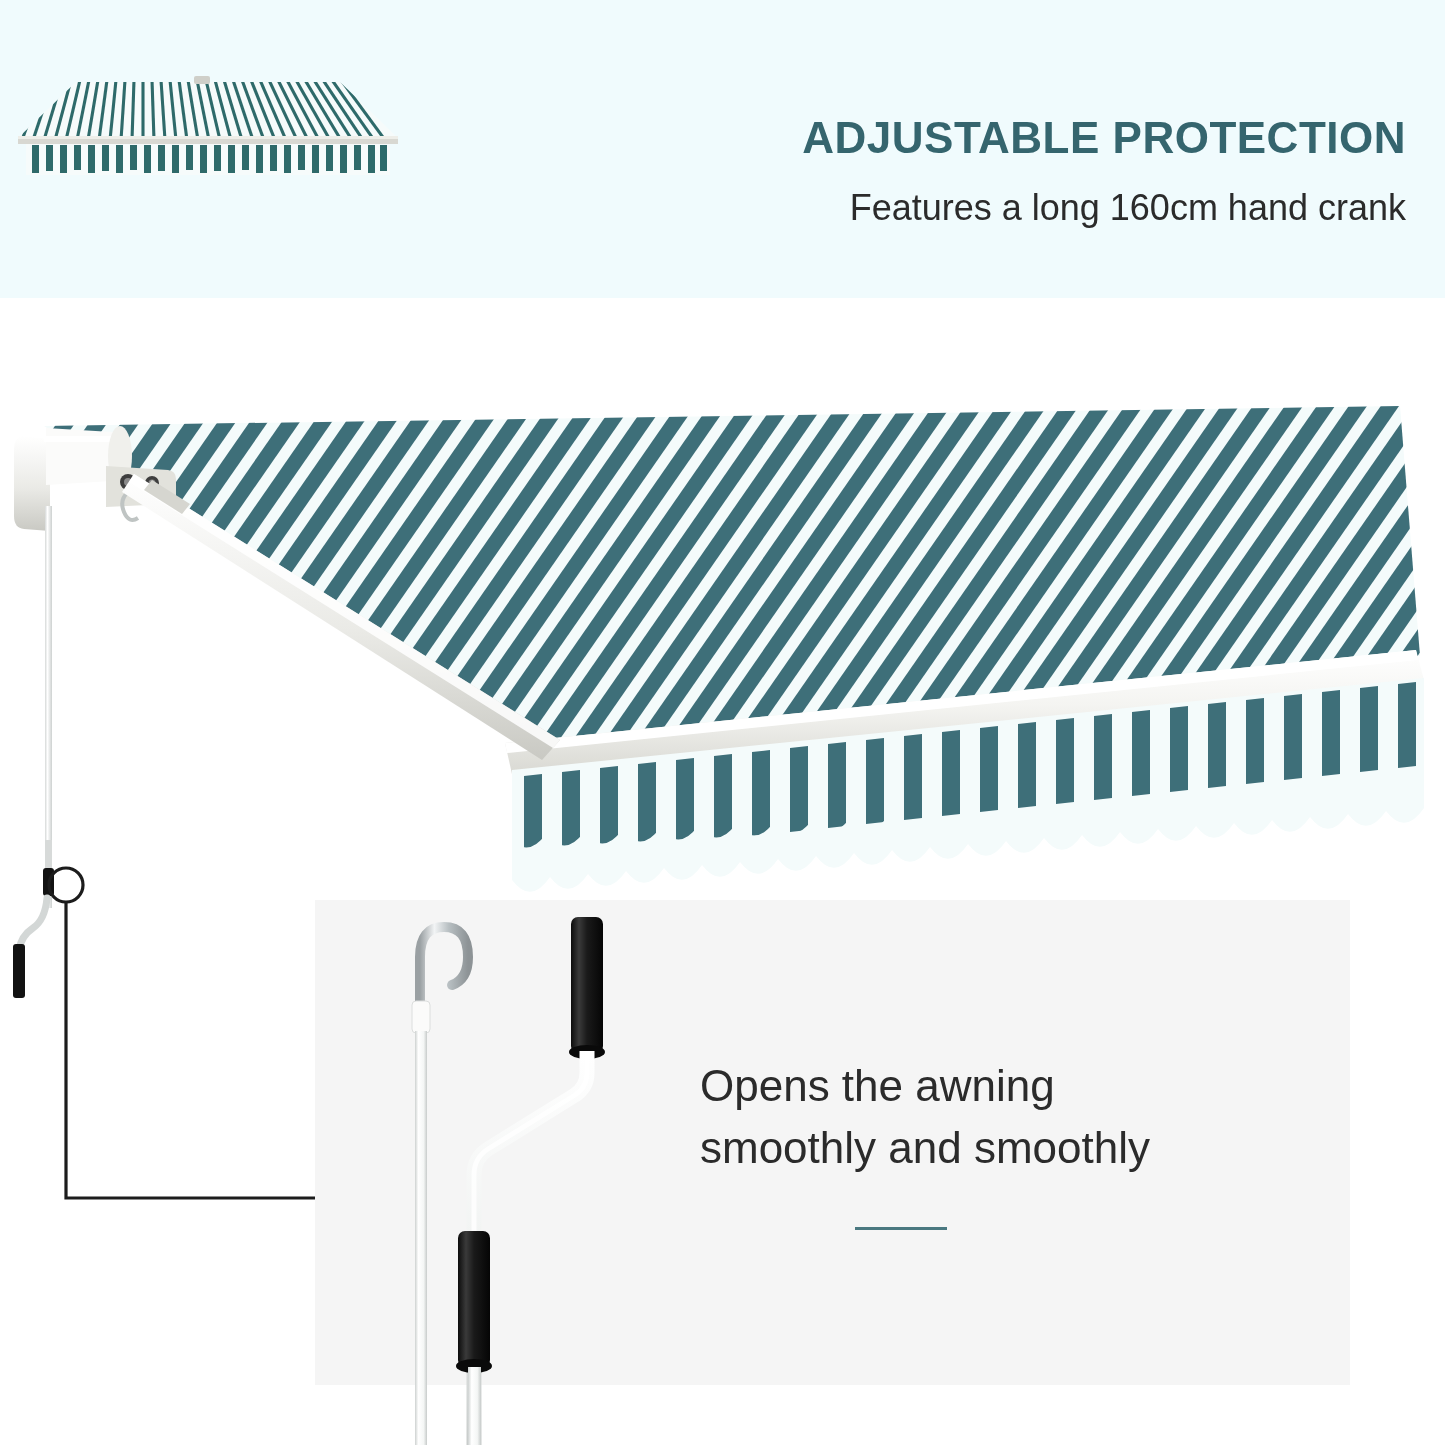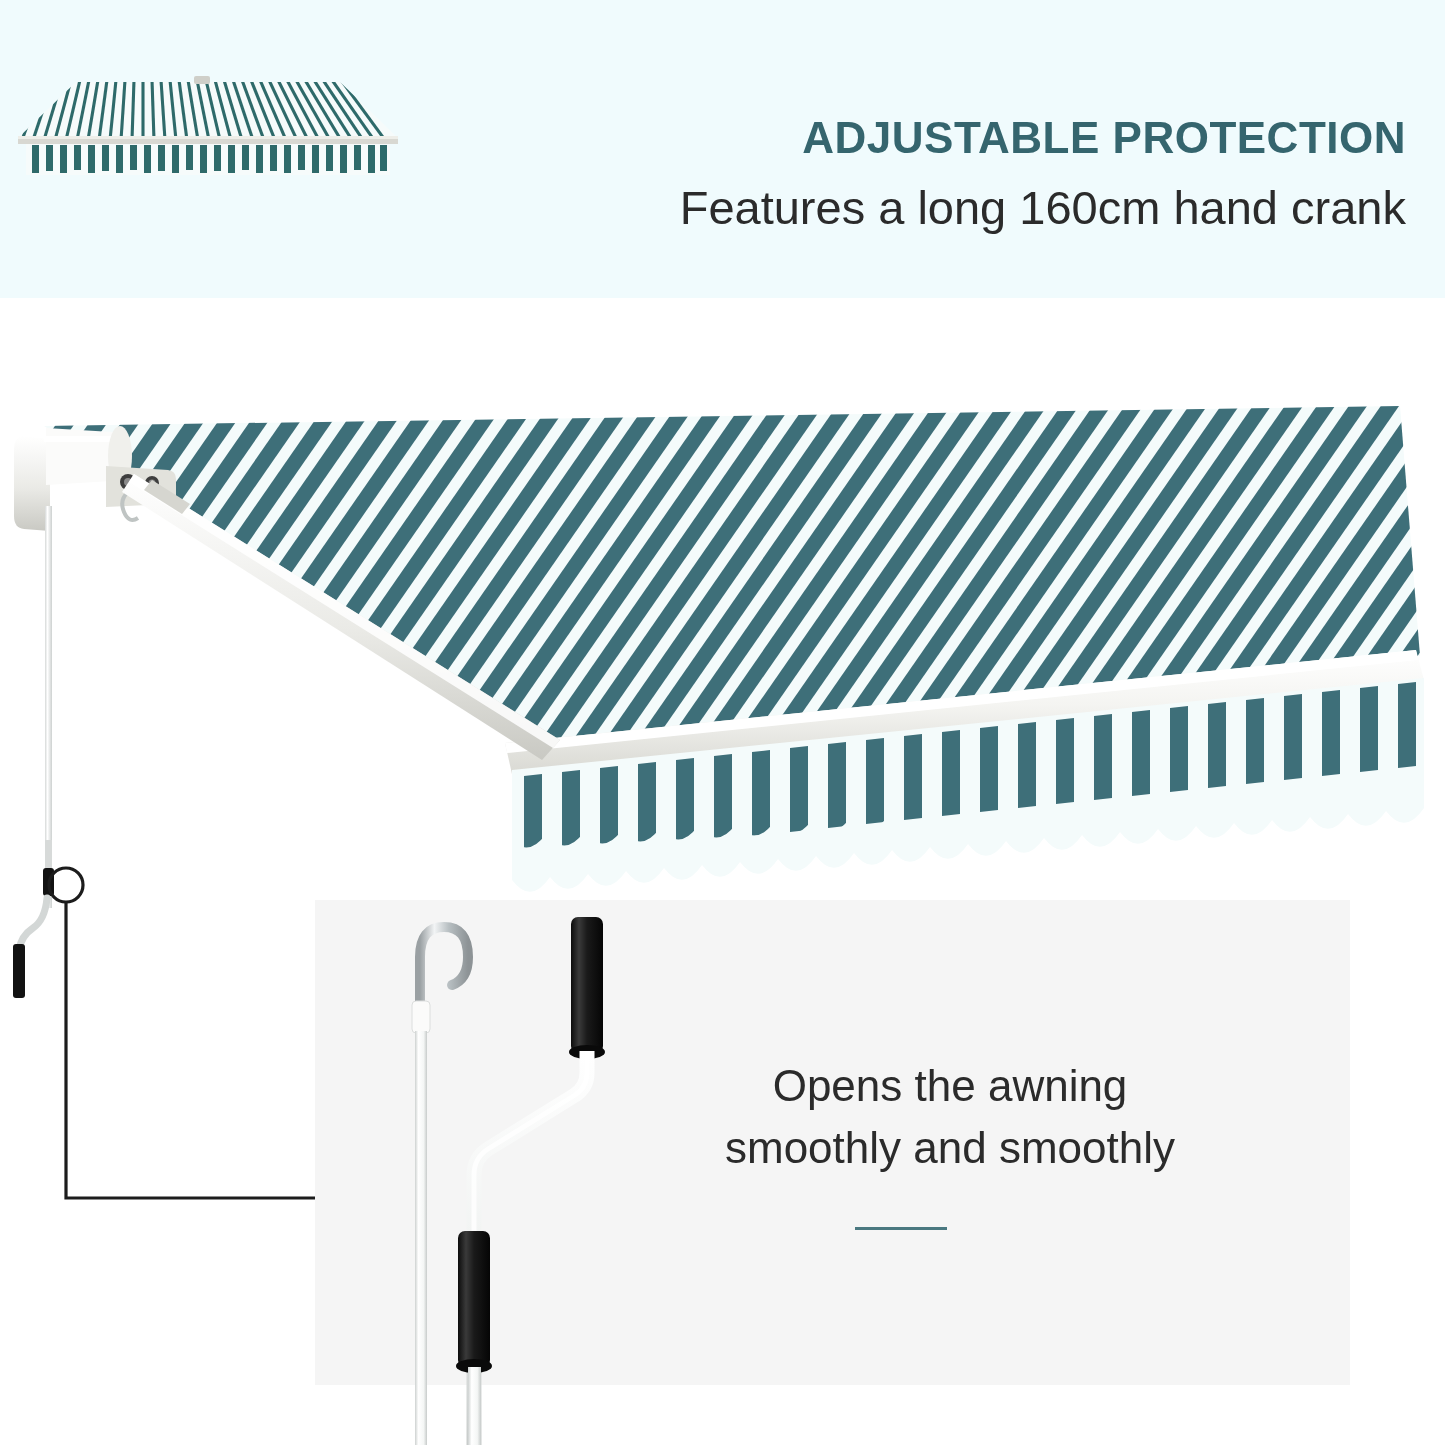--- a/index.html
+++ b/index.html
@@ -26,21 +26,21 @@
     font-size:44px;
     font-weight:700;
     letter-spacing:0.5px;
     line-height:78px;
     text-align:right;
     white-space:nowrap;
   }
   .subline{
     position:absolute;left:398px;top:178px;width:1008px;height:60px;
     color:#2b2b2b;
-    font-size:47px;
+    font-size:36px;
     font-weight:300;
     line-height:60px;
     text-align:right;
     white-space:nowrap;
   }
 
   
   .awning-photo{
     position:absolute;left:0px;top:388px;width:1445px;height:520px;
   }
@@ -55,21 +55,20 @@
   }
   .crank-photo{
     position:absolute;left:368px;top:905px;width:300px;height:540px;
   }
   .panel-text{
     position:absolute;left:700px;top:1055px;width:500px;
     color:#2b2b2b;
     font-size:44px;
     font-weight:300;
     line-height:62px;
-    text-align:center;
   }
   .panel-divider{
     position:absolute;left:855px;top:1227px;width:92px;height:3px;
     background:#4a7880;
   }
 </style>
 </head>
 <body>
 
 <div id="stage">

